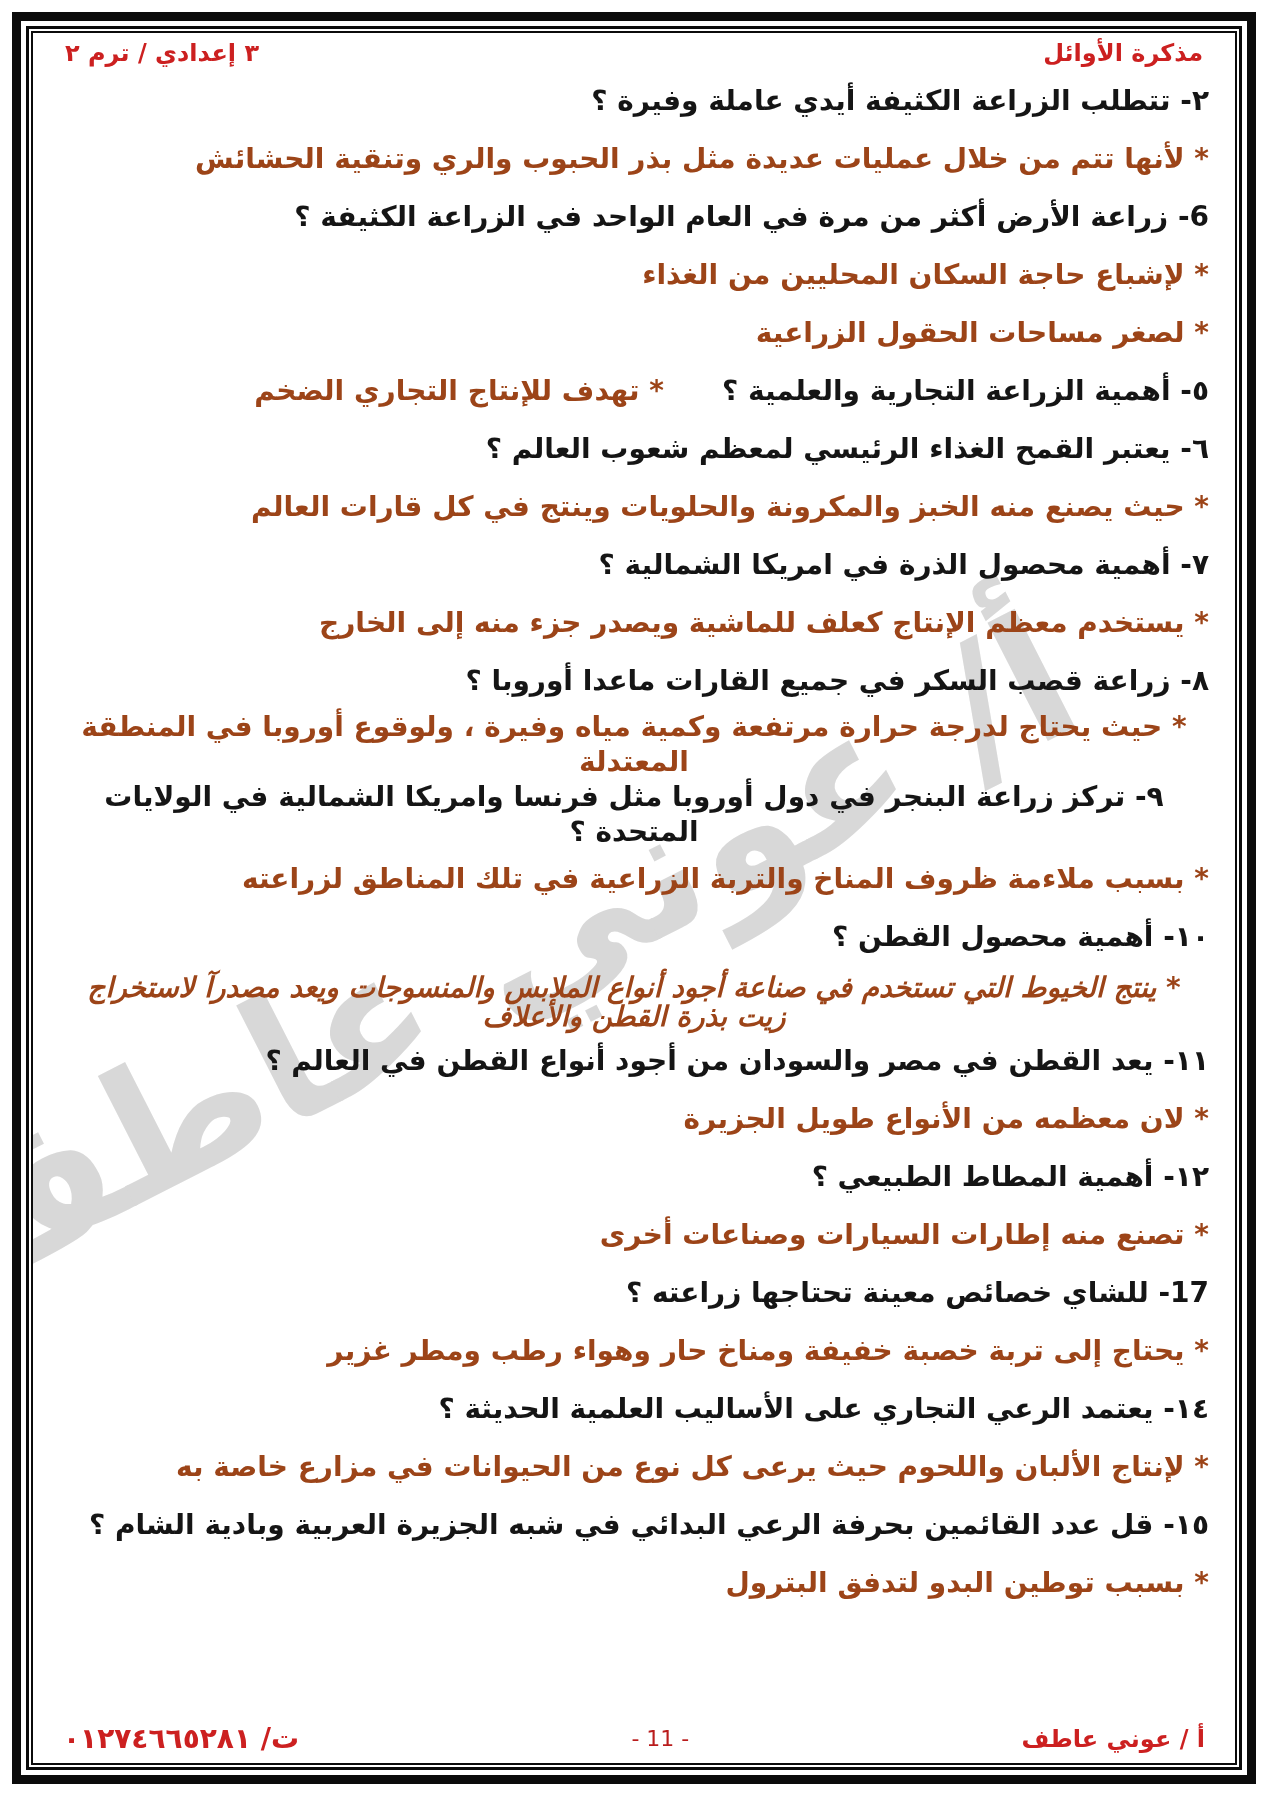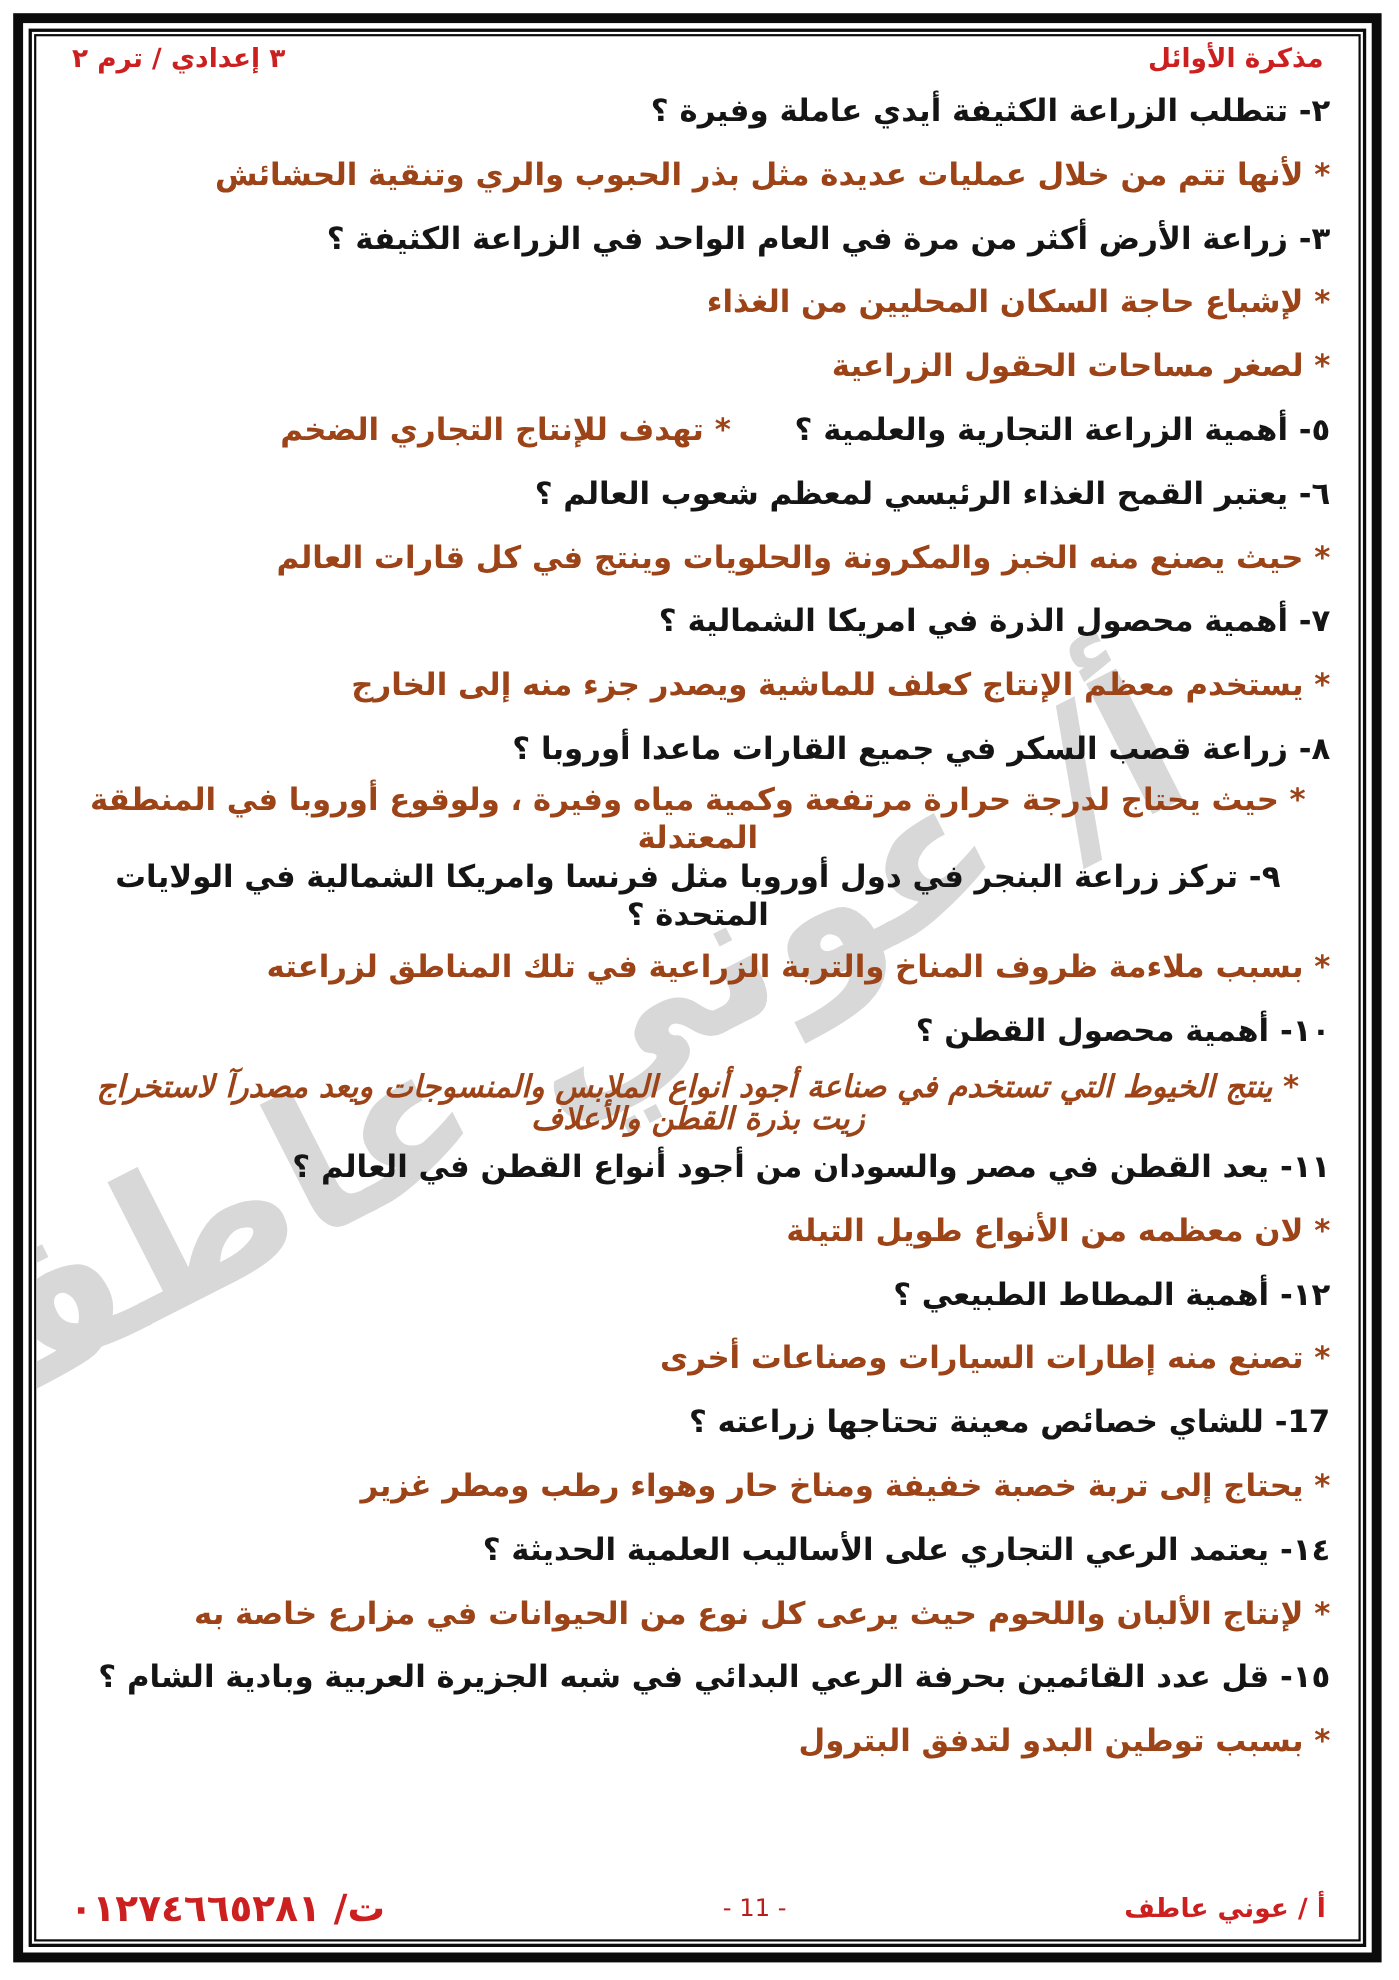--- a/index.html
+++ b/index.html
@@ -49,21 +49,21 @@
   .q{color:var(--black);}
   .a{color:var(--brown);}
   .inline-pair{gap:58px;}
   .footer{
     position:absolute;left:30px;right:30px;bottom:8px;z-index:3;
     display:flex;justify-content:space-between;align-items:center;
     direction:rtl;font-weight:bold;
   }
   .footer .teacher{color:var(--red);font-size:24px;}
   .footer .page-number{color:#b91c1c;font-size:22px;font-weight:normal;direction:ltr;}
-  .footer .phone{color:var(--red);font-size:34px;letter-spacing:2px;direction:rtl;}
+  .footer .phone{color:var(--red);font-size:28px;letter-spacing:2px;direction:rtl;}
 </style>
 </head>
 <body>
 
 <div class="frame-outer">
   <div class="frame-mid">
     <div class="frame-inner">
 
       <div class="watermark">أ/ عوني عاطف</div>
 
@@ -74,21 +74,21 @@
         </div>
 
         <div class="qa-list" id="qa-list">
             <div class="row">
               <span class="q">٢- تتطلب الزراعة الكثيفة أيدي عاملة وفيرة ؟</span>
             </div>
             <div class="row">
               <span class="a">* لأنها تتم من خلال عمليات عديدة مثل بذر الحبوب والري وتنقية الحشائش</span>
             </div>
             <div class="row">
-              <span class="q">٣- زراعة الأرض أكثر من مرة في العام الواحد في الزراعة الكثيفة ؟</span>
+              <span class="q">6- زراعة الأرض أكثر من مرة في العام الواحد في الزراعة الكثيفة ؟</span>
             </div>
             <div class="row">
               <span class="a">* لإشباع حاجة السكان المحليين من الغذاء</span>
             </div>
             <div class="row">
               <span class="a">* لصغر مساحات الحقول الزراعية</span>
             </div>
             <div class="row inline-pair">
               <span class="q">٥- أهمية الزراعة التجارية والعلمية ؟</span>
               <span class="a">* تهدف للإنتاج التجاري الضخم</span>
@@ -118,21 +118,21 @@
               <span class="a">* بسبب ملاءمة ظروف المناخ والتربة الزراعية في تلك المناطق لزراعته</span>
             </div>
             <div class="row">
               <span class="q">١٠- أهمية محصول القطن ؟</span>
             </div>
             <div class="row wrap"><span class="a">* ينتج الخيوط التي تستخدم في صناعة أجود أنواع الملابس والمنسوجات ويعد مصدرآ لاستخراج زيت بذرة القطن والأعلاف</span></div>
             <div class="row">
               <span class="q">١١- يعد القطن في مصر والسودان من أجود أنواع القطن في العالم ؟</span>
             </div>
             <div class="row">
-              <span class="a">* لان معظمه من الأنواع طويل التيلة</span>
+              <span class="a">* لان معظمه من الأنواع طويل الجزيرة</span>
             </div>
             <div class="row">
               <span class="q">١٢- أهمية المطاط الطبيعي ؟</span>
             </div>
             <div class="row">
               <span class="a">* تصنع منه إطارات السيارات وصناعات أخرى</span>
             </div>
             <div class="row">
               <span class="q">17- للشاي خصائص معينة تحتاجها زراعته ؟</span>
             </div>

